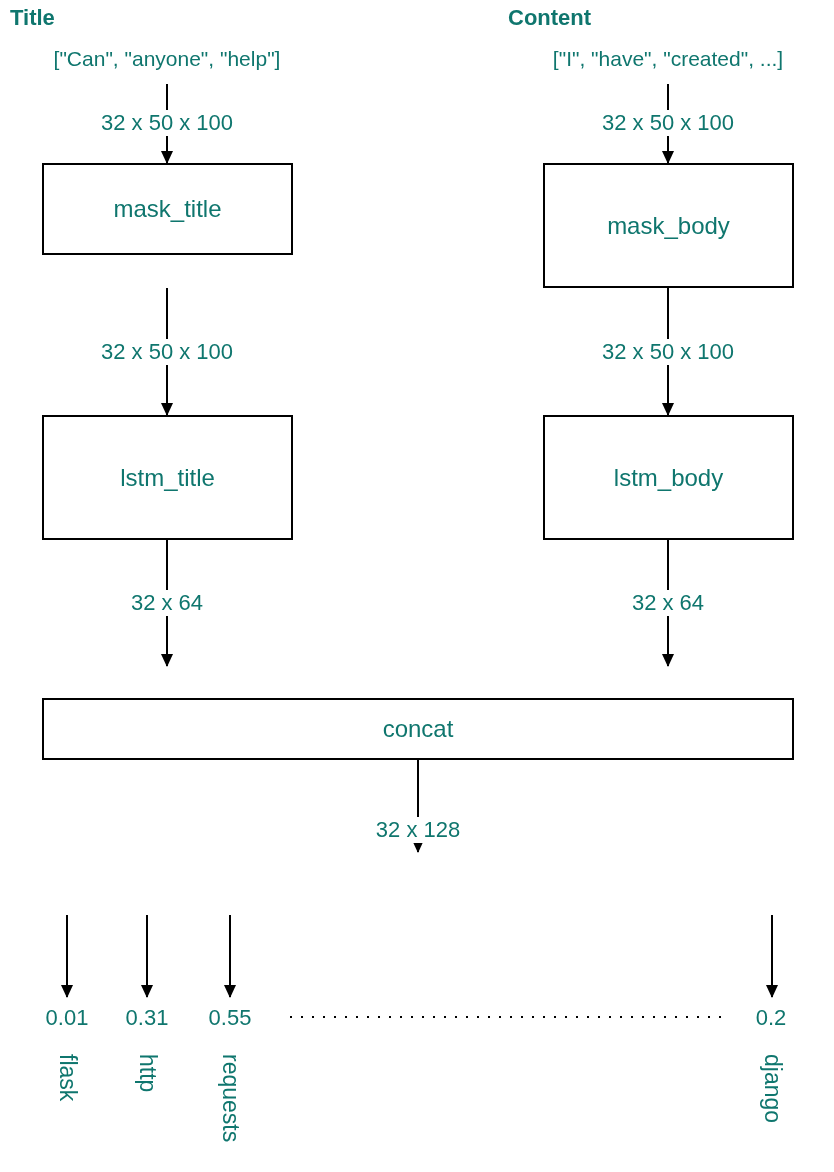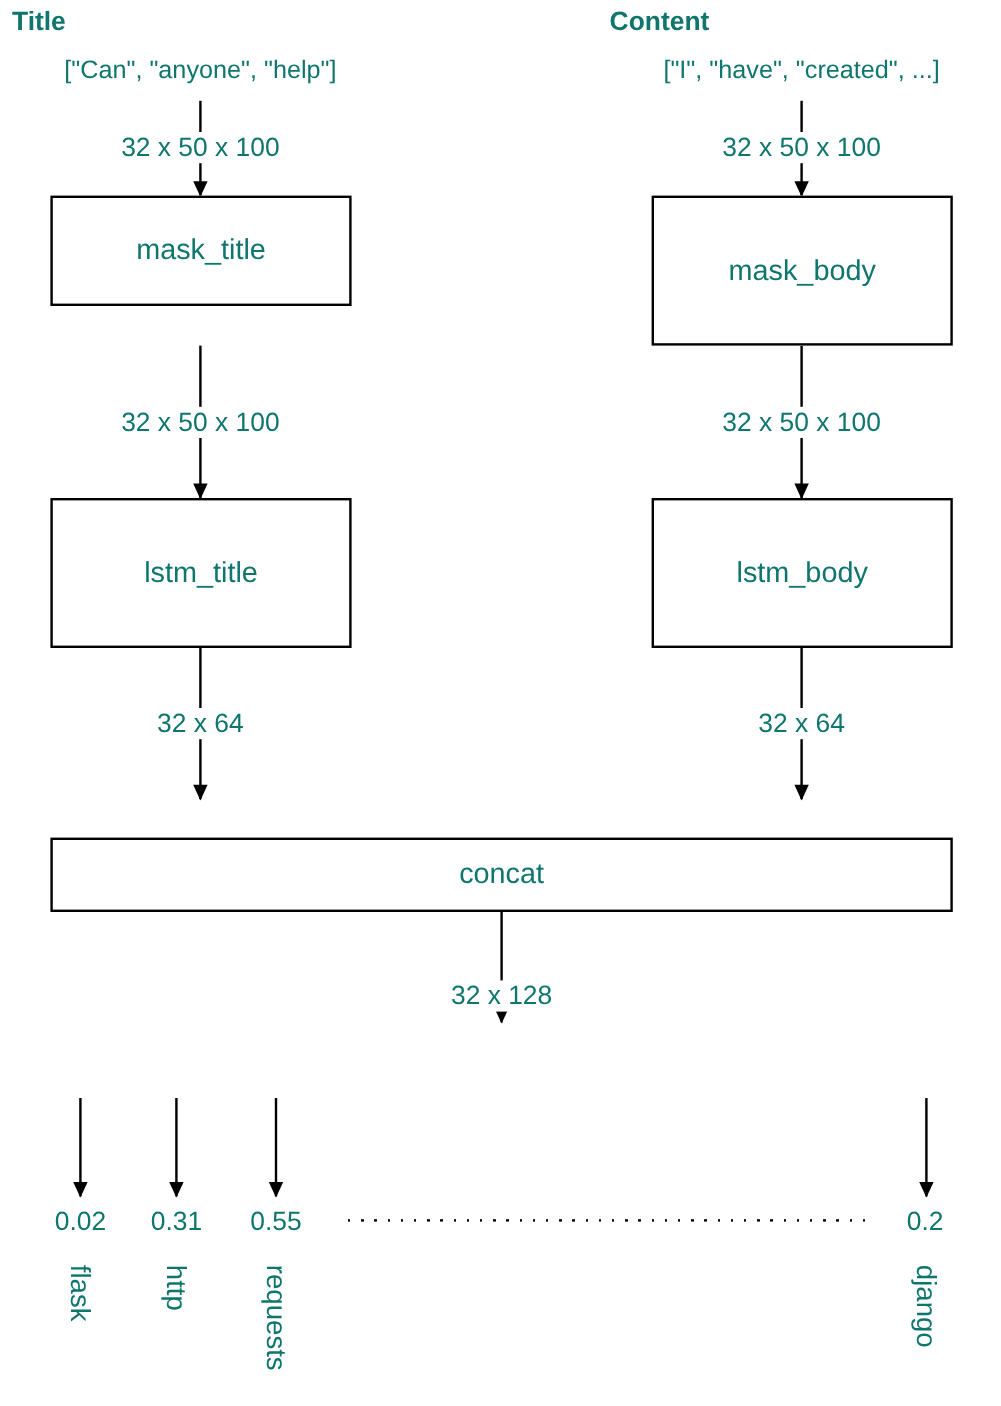--- a/index.html
+++ b/index.html
@@ -126,21 +126,21 @@
   <div class="node" style="left:42px;  top:415px; width:251px; height:125px;">
     <span>lstm_title</span>
   </div>
   <div class="node" style="left:543px; top:415px; width:251px; height:125px;">
     <span>lstm_body</span>
   </div>
   <div class="node" style="left:42px; top:698px; width:752px; height:62px;">
     <span>concat</span>
   </div>
 
-  <div class="out-value" style="left:67px;  top:1005px;">0.02</div>
+  <div class="out-value" style="left:67px;  top:1005px;">0.01</div>
   <div class="out-value" style="left:147px; top:1005px;">0.31</div>
   <div class="out-value" style="left:230px; top:1005px;">0.55</div>
   <div class="out-value" style="left:771px; top:1005px;">0.2</div>
 
   <div class="dots" style="left:290px; top:1016px; width:436px;"></div>
 
   <div class="out-label" style="left:67px;  top:1054px;">flask</div>
   <div class="out-label" style="left:147px; top:1054px;">http</div>
   <div class="out-label" style="left:230px; top:1054px;">requests</div>
   <div class="out-label" style="left:772px; top:1054px;">django</div>

